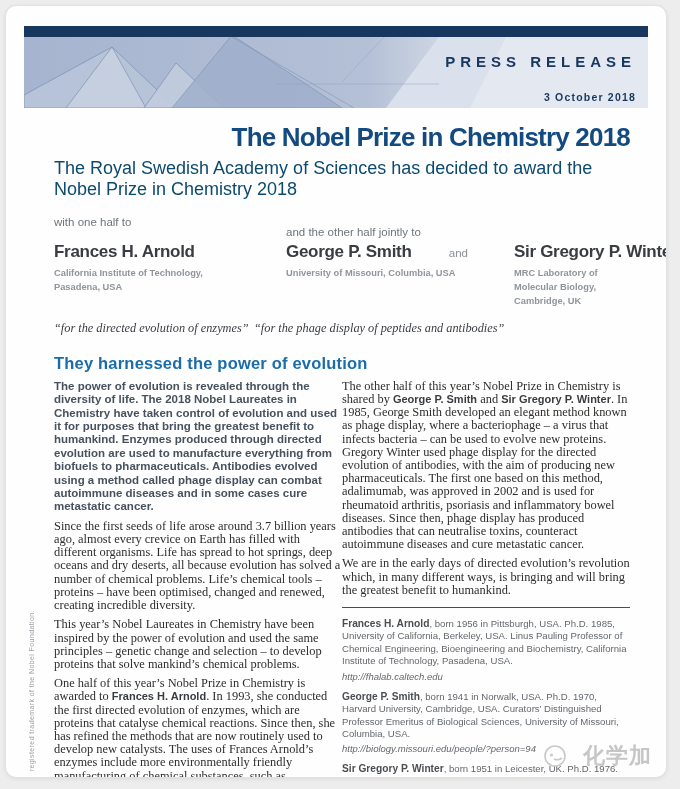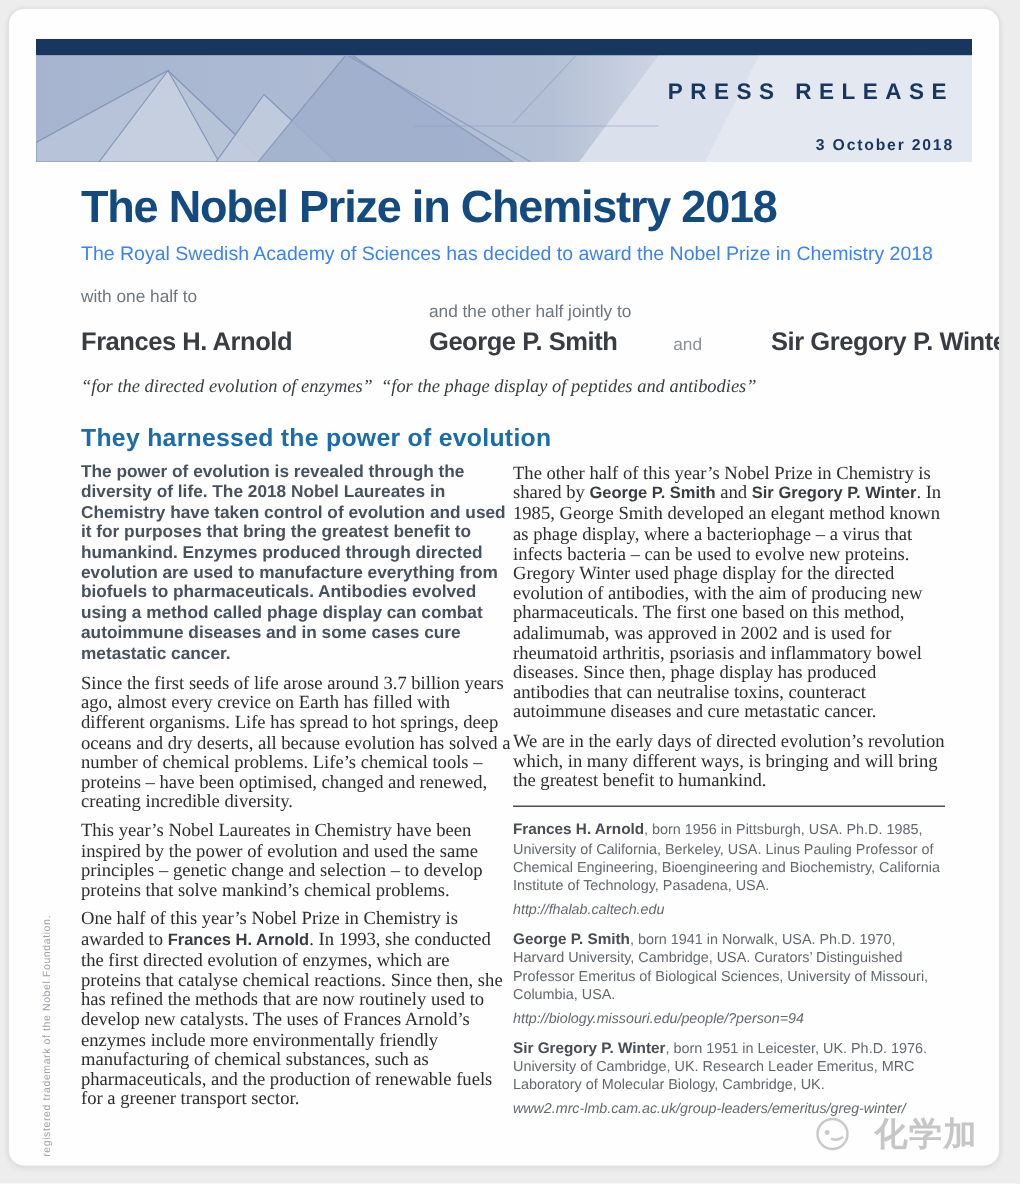--- a/index.html
+++ b/index.html
@@ -21,24 +21,24 @@
   .press-label{
     position:absolute;right:12px;top:16px;
     font-size:15px;font-weight:bold;letter-spacing:5px;color:#17375e;
   }
   .release-date{
     position:absolute;right:12px;bottom:5px;
     font-size:10.5px;font-weight:bold;letter-spacing:1.2px;color:#17375e;
   }
   .content{padding:0 36px 0 48px;}
   .page-title{
-    margin:14px 0 5px;font-size:30px;font-weight:bold;
-    color:#134a80;letter-spacing:-0.8px;
+    margin:14px 0 5px;font-size:26px;font-weight:bold;
+    color:#134a80;letter-spacing:-0.8px;text-align:right;
   }
-  .page-subtitle{font-size:13px;color:#3b82f6;}
+  .page-subtitle{font-size:18px;color:#0c4a6e;}
   .grid3{display:grid;grid-template-columns:200px 196px 1fr;gap:32px;}
   .grid2{display:grid;grid-template-columns:200px 1fr;}
   .award{margin-top:16px;}
   .intro{font-size:11.5px;color:#6e757c;}
   .intro-right{grid-column:2 / span 2;margin-top:10px;}
   .names{margin-top:4px;align-items:baseline;}
   .laureate-name{font-size:17px;font-weight:bold;color:#393d42;letter-spacing:-0.3px;white-space:nowrap;}
   .name-and-wrap{display:flex;justify-content:space-between;align-items:baseline;padding-right:14px;}
   .and-word{font-size:11.5px;color:#8a9097;}
   .affils{margin-top:5px;}
@@ -117,20 +117,33 @@
         <div class="intro intro-right">and the other half jointly to</div>
       </div>
       <div class="grid3 names">
         <div class="laureate-name">Frances H. Arnold</div>
         <div class="name-and-wrap">
           <span class="laureate-name">George P. Smith</span>
           <span class="and-word">and</span>
         </div>
         <div class="laureate-name">Sir Gregory P. Winter</div>
       </div>
+      <div class="grid3 affils">
+        <div>
+          <div class="affil">California Institute of Technology,</div>
+          <div class="affil">Pasadena, USA</div>
+        </div>
+        <div>
+          <div class="affil">University of Missouri, Columbia, USA</div>
+        </div>
+        <div>
+          <div class="affil">MRC Laboratory of Molecular Biology,</div>
+          <div class="affil">Cambridge, UK</div>
+        </div>
+      </div>
       <div class="grid2 quotes">
         <div class="quote">“for the directed evolution of enzymes”</div>
         <div class="quote">“for the phage display of peptides and antibodies”</div>
       </div>
     </div>
 
     <div class="section-heading">They harnessed the power of evolution</div>
 
     <div class="cols">
 

